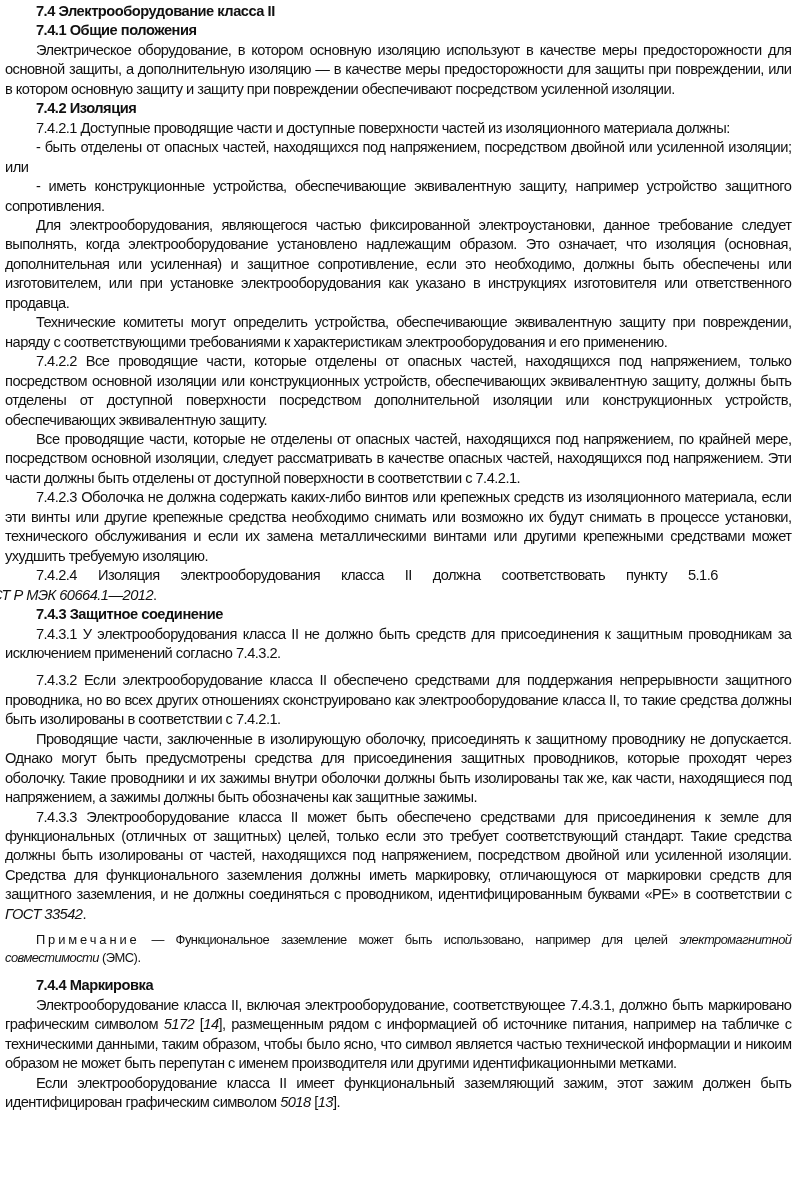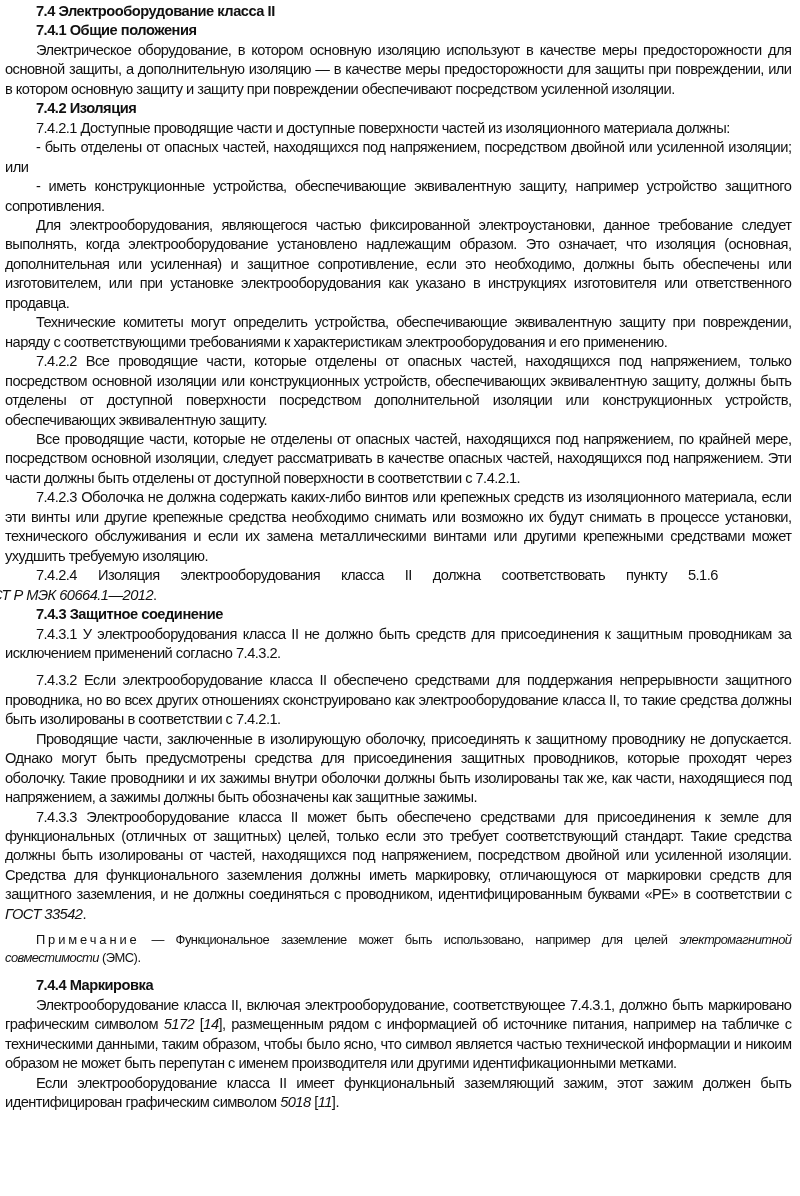--- a/index.html
+++ b/index.html
@@ -45,15 +45,15 @@
   <div class="gap"></div>
   <p class="p">7.4.3.2 Если электрооборудование класса II обеспечено средствами для поддержания непрерывности защитного проводника, но во всех других отношениях сконструировано как электрооборудование класса II, то такие средства должны быть изолированы в соответствии с 7.4.2.1.</p>
   <p class="p">Проводящие части, заключенные в изолирующую оболочку, присоединять к защитному проводнику не допускается. Однако могут быть предусмотрены средства для присоединения защитных проводников, которые проходят через оболочку. Такие проводники и их зажимы внутри оболочки должны быть изолированы так же, как части, находящиеся под напряжением, а зажимы должны быть обозначены как защитные зажимы.</p>
   <p class="p"><span>7.4.3.3 Электрооборудование класса II может быть обеспечено средствами для присоединения к земле для функциональных (отличных от защитных) целей, только если это требует соответствующий стандарт. Такие средства должны быть изолированы от частей, находящихся под напряжением, посредством двойной или усиленной изоляции. Средства для функционального заземления должны иметь маркировку, отличающуюся от маркировки средств для защитного заземления, и не должны соединяться с проводником, идентифицированным буквами «PE» в соответствии с </span><i>ГОСТ 33542</i><span>.</span></p>
   <div class="gap"></div>
   <p class="note"><span class="sp">Примечание</span><span> — Функциональное заземление может быть использовано, например для целей </span><i>электромагнитной совместимости</i><span> (ЭМС).</span></p>
   <div class="gap"></div>
 
   <p class="h">7.4.4 Маркировка</p>
   <p class="p"><span>Электрооборудование класса II, включая электрооборудование, соответствующее 7.4.3.1, должно быть маркировано графическим символом </span><i>5172</i><span> [</span><i>14</i><span>], размещенным рядом с информацией об источнике питания, например на табличке с техническими данными, таким образом, чтобы было ясно, что символ является частью технической информации и никоим образом не может быть перепутан с именем производителя или другими идентификационными метками.</span></p>
-  <p class="p"><span>Если электрооборудование класса II имеет функциональный заземляющий зажим, этот зажим должен быть идентифицирован графическим символом </span><i>5018</i><span> [</span><i>11</i><span>].</span></p>
+  <p class="p"><span>Если электрооборудование класса II имеет функциональный заземляющий зажим, этот зажим должен быть идентифицирован графическим символом </span><i>5018</i><span> [</span><i>13</i><span>].</span></p>
 
 </div>
 
 </body></html>

